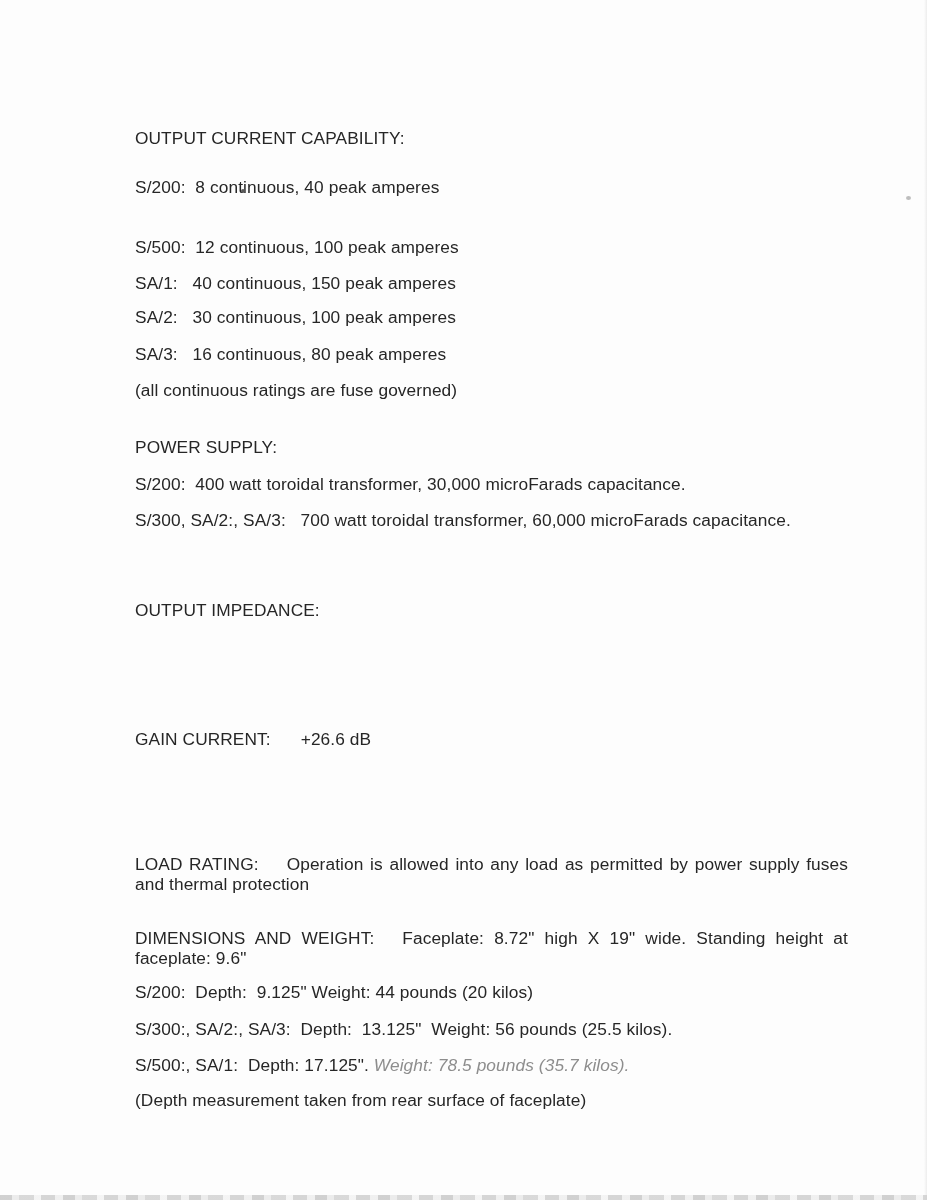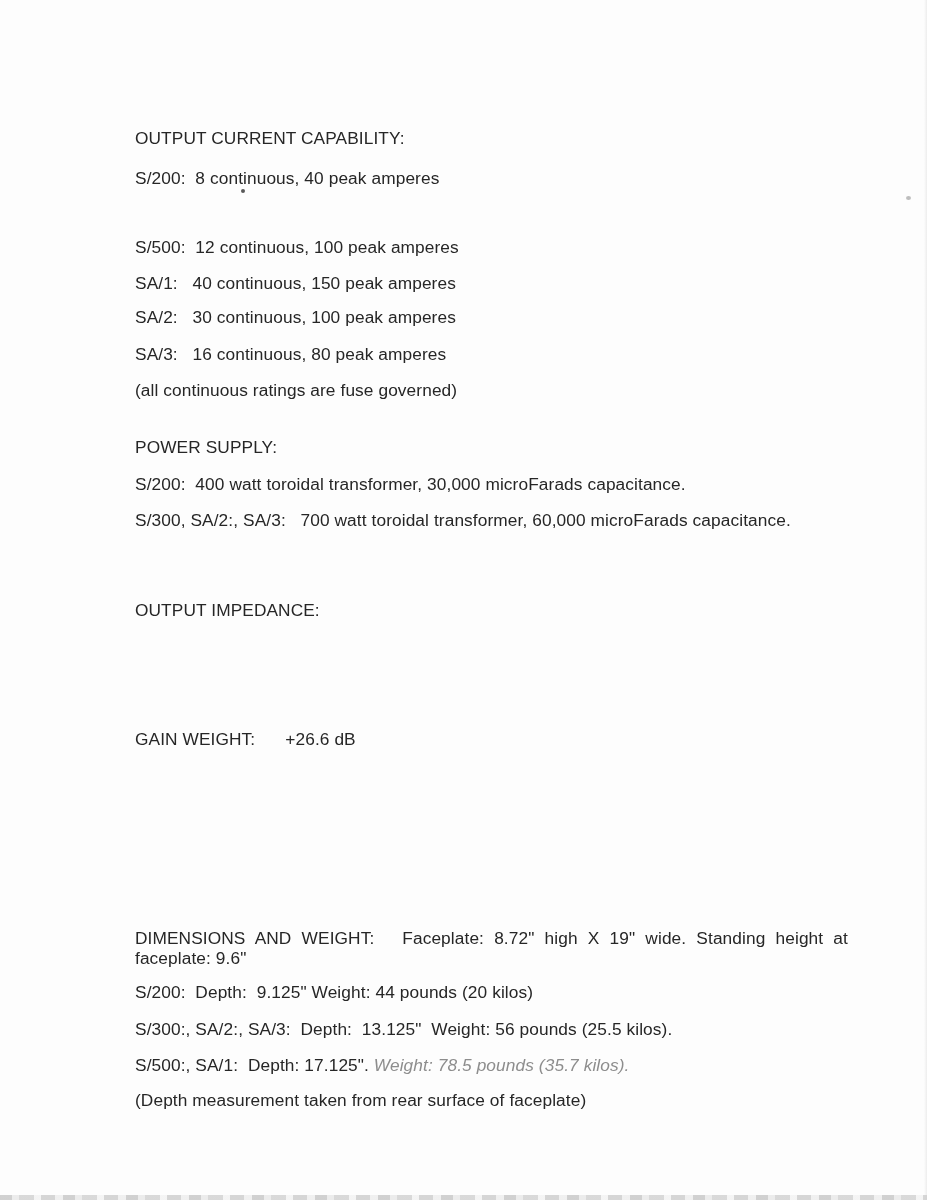--- a/index.html
+++ b/index.html
@@ -90,36 +90,37 @@
       #eeeeee 55px 63px);
     opacity: 0.85;
   }
 </style>
 </head>
 <body style="--page-bg: #fdfdfd; --text-col: #262626; --faded-col: #8d8d8d;">
 
 <div class="page">
 
   <div class="line" style="top:128px">OUTPUT CURRENT CAPABILITY:</div>
-  <div class="line" style="top:168px">S/200:  8 continuous, 40 peak amperes</div>
+  <div class="line" style="top:177px">S/200:  8 continuous, 40 peak amperes</div>
   <div class="line" style="top:237px">S/500:  12 continuous, 100 peak amperes</div>
   <div class="line" style="top:273px">SA/1:   40 continuous, 150 peak amperes</div>
   <div class="line" style="top:307px">SA/2:   30 continuous, 100 peak amperes</div>
   <div class="line" style="top:344px">SA/3:   16 continuous, 80 peak amperes</div>
   <div class="line" style="top:380px">(all continuous ratings are fuse governed)</div>
 
   <div class="line" style="top:437px">POWER SUPPLY:</div>
   <div class="line" style="top:474px">S/200:  400 watt toroidal transformer, 30,000 microFarads capacitance.</div>
   <div class="line" style="top:510px">S/300, SA/2:, SA/3:   700 watt toroidal transformer, 60,000 microFarads capacitance.</div>
 
   <div class="line" style="top:600px">OUTPUT IMPEDANCE:</div>
 
-  <div class="line" style="top:729px"><span>GAIN WEIGHT:</span><span class="gain-gap"></span><span>+26.6 dB</span></div>
+  <div class="line" style="top:729px"><span>GAIN CURRENT:</span><span class="gain-gap"></span><span>+26.6 dB</span></div>
 
 
+  <div class="para" style="top:855px"><span class="lbl">LOAD RATING:</span><span>Operation is allowed into any load as permitted by power supply fuses and thermal protection</span></div>
 
   <div class="para" style="top:929px"><span class="lbl">DIMENSIONS AND WEIGHT:</span><span>Faceplate: 8.72" high X 19" wide. Standing height at faceplate: 9.6"</span></div>
 
   <div class="line" style="top:982px">S/200:  Depth:  9.125" Weight: 44 pounds (20 kilos)</div>
   <div class="line" style="top:1019px">S/300:, SA/2:, SA/3:  Depth:  13.125"  Weight: 56 pounds (25.5 kilos).</div>
   <div class="line" style="top:1055px"><span>S/500:, SA/1:  Depth: 17.125". </span><span class="faded">Weight: 78.5 pounds (35.7 kilos).</span></div>
   <div class="line" style="top:1090px">(Depth measurement taken from rear surface of faceplate)</div>
 
   <div class="speck-1"></div>
   <div class="speck-2"></div>

